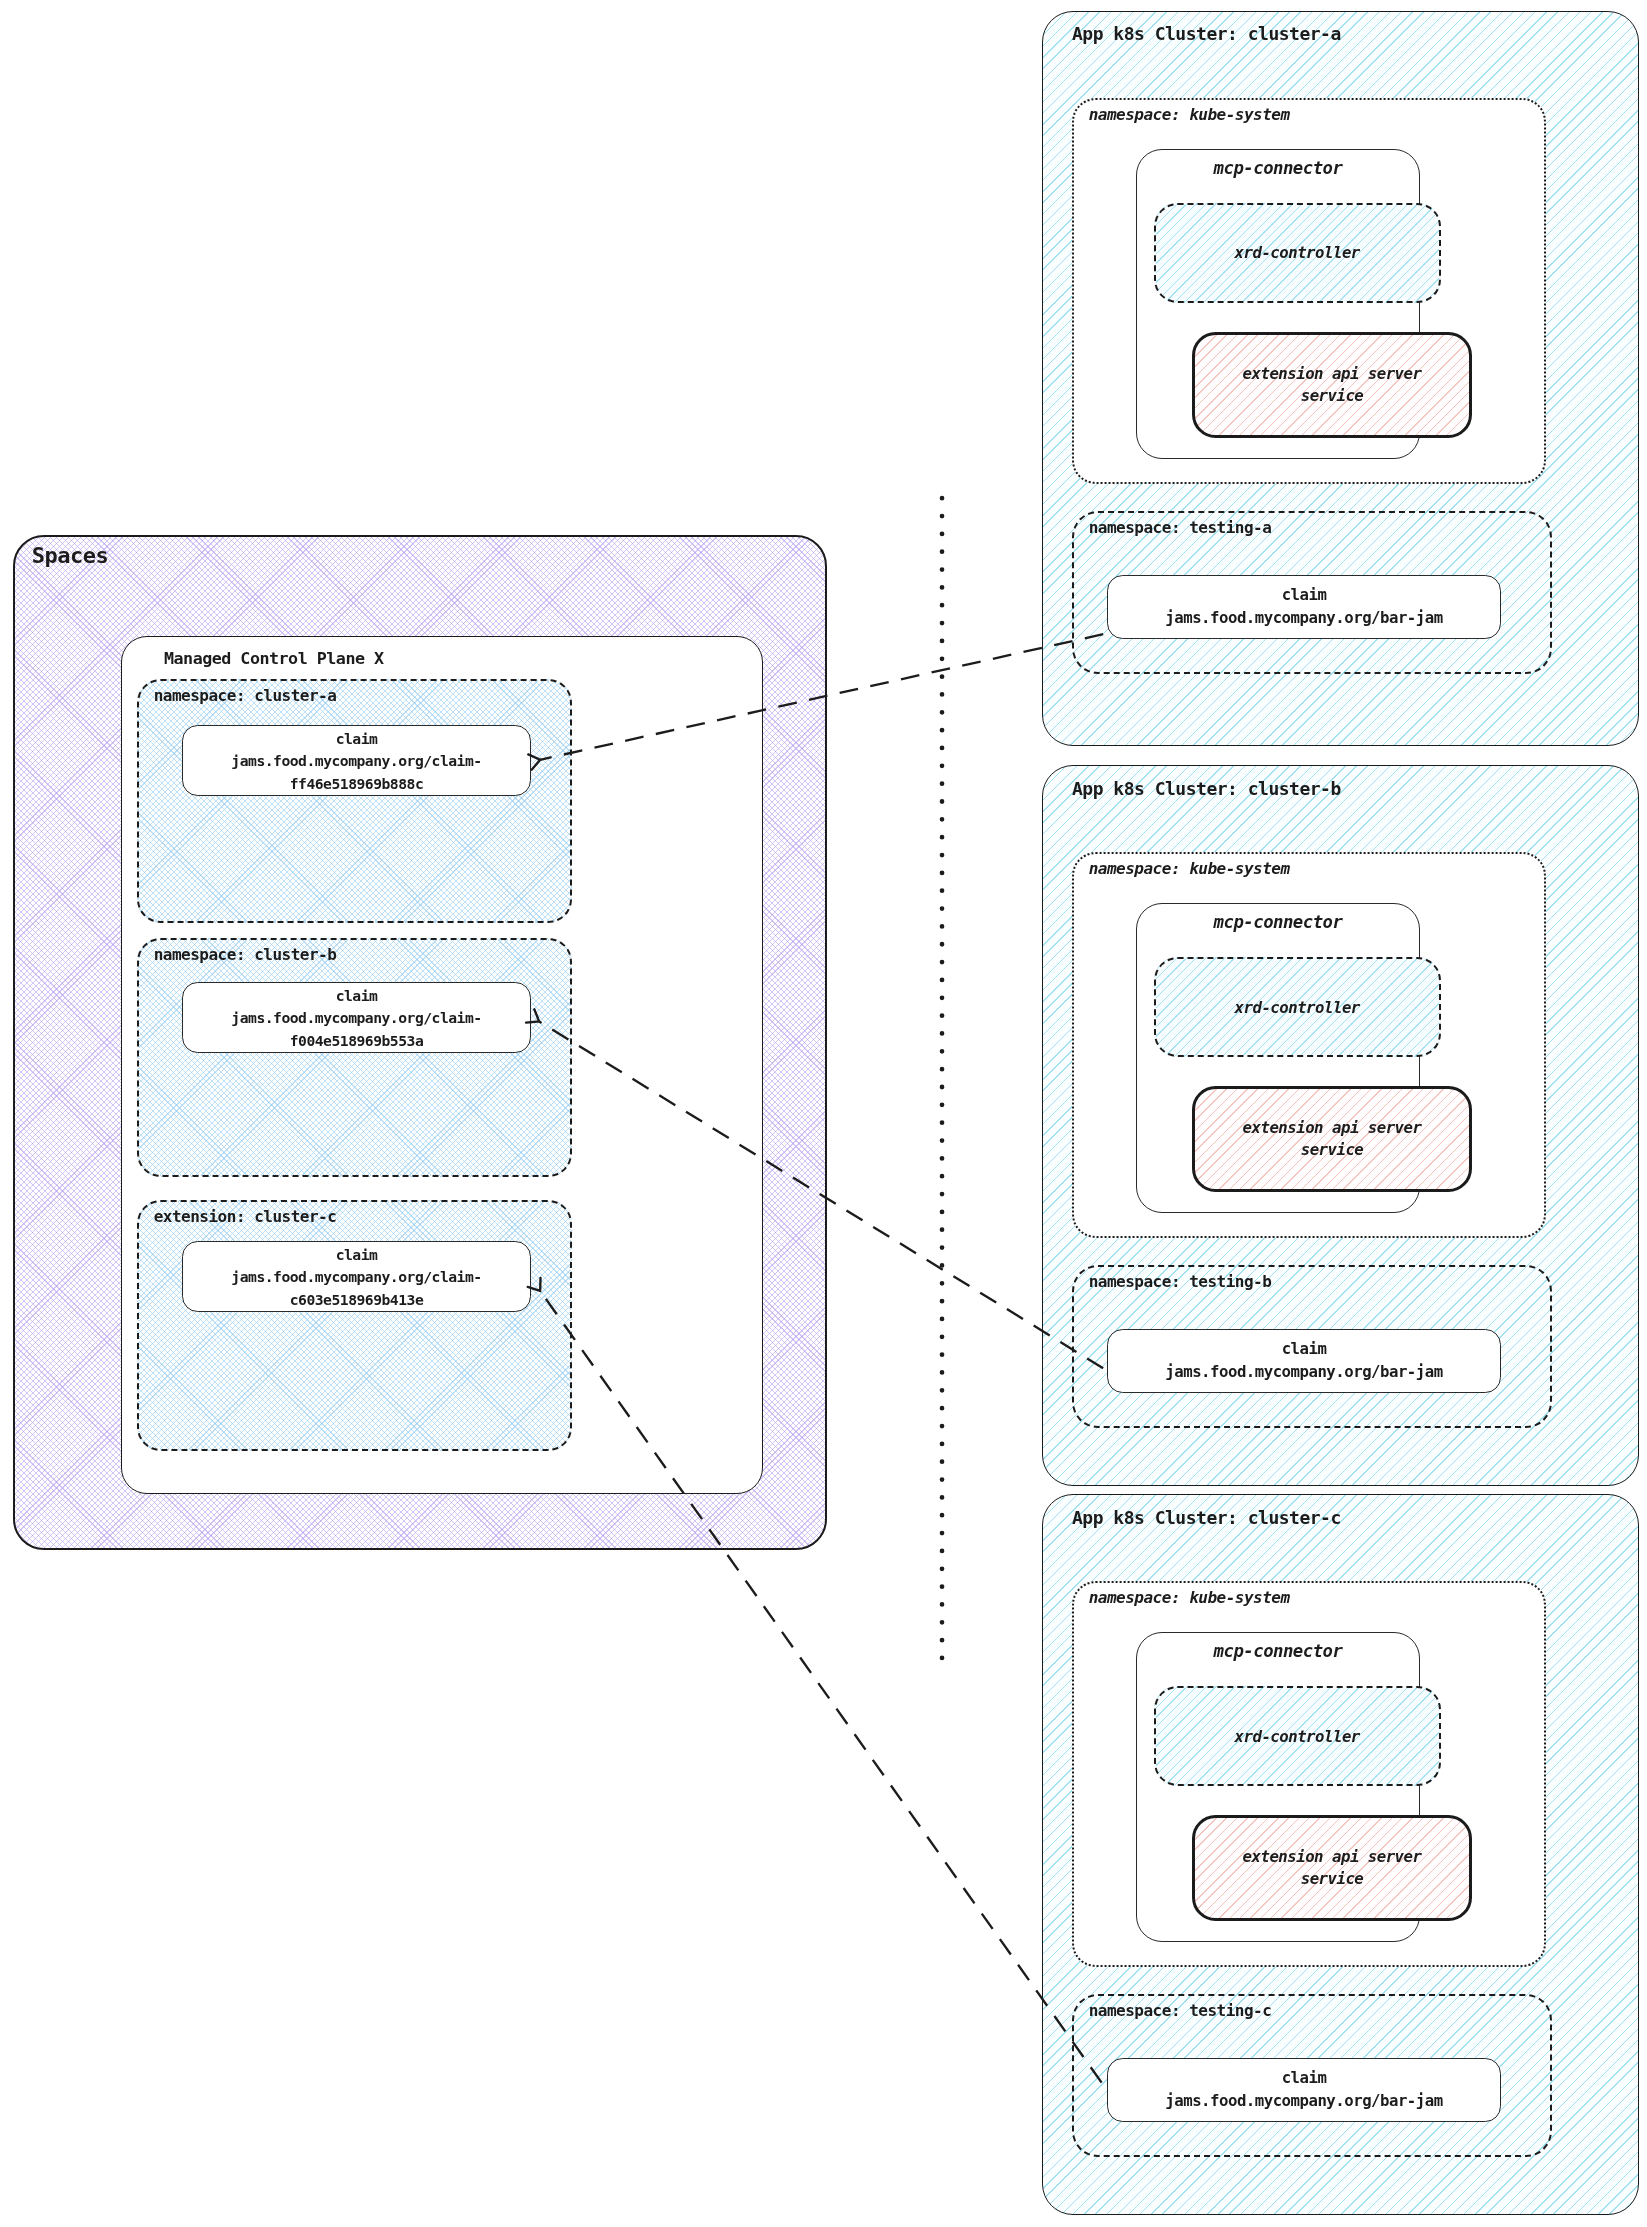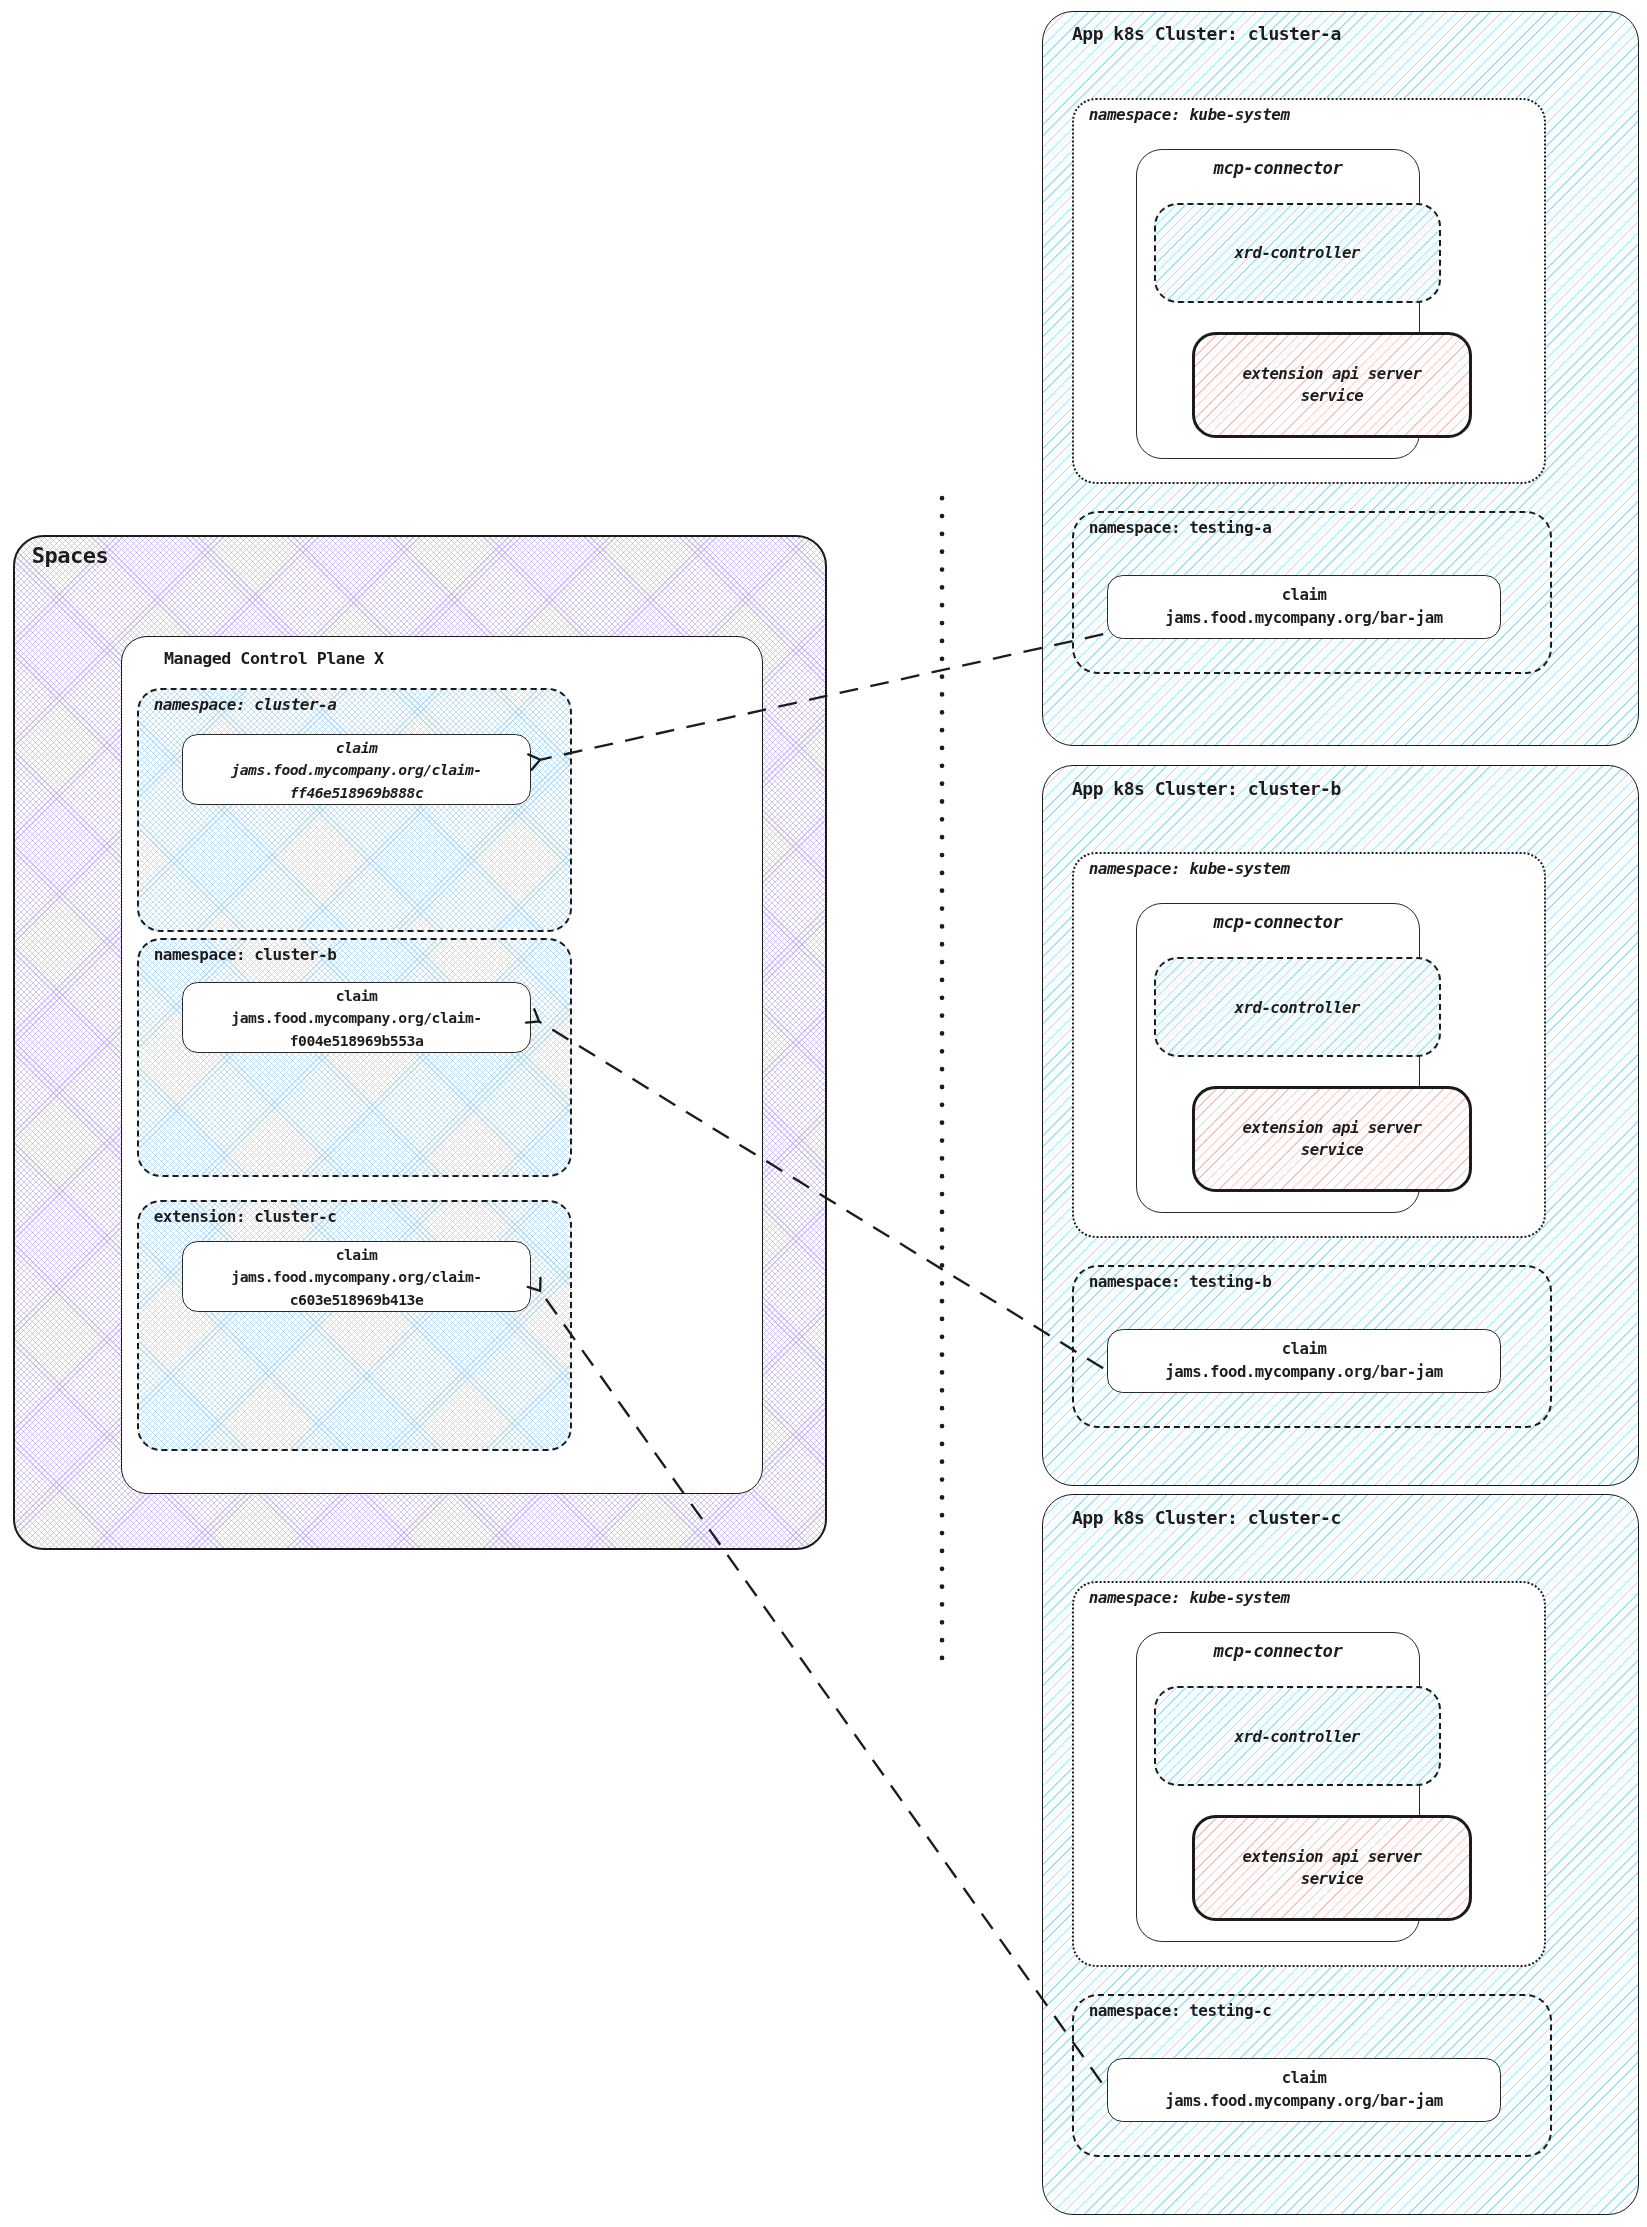--- a/index.html
+++ b/index.html
@@ -117,21 +117,21 @@
 <body>
 
 <div id="canvas">
 
   <div id="spaces-box" class="abs hatch-purple-cross">
     <div id="spaces-label" class="abs">Spaces</div>
 
     <div id="mcpx-box" class="abs">
       <div id="mcpx-label" class="abs">Managed Control Plane X</div>
 
-      <div class="abs ns-left hatch-skyblue-cross" style="top:51px;height:244px;font-style:italic;">
+      <div class="abs ns-left hatch-skyblue-cross" style="top:42px;height:244px;">
         <div class="ns-label">namespace: cluster-a</div>
         <div class="abs claim-box claim-left" style="top:44px;">
           <div>claim</div>
           <div>jams.food.mycompany.org/claim-</div>
           <div>ff46e518969b888c</div>
         </div>
       </div>
 
       <div class="abs ns-left hatch-skyblue-cross" style="top:301px;height:239px;">
         <div class="ns-label">namespace: cluster-b</div>

